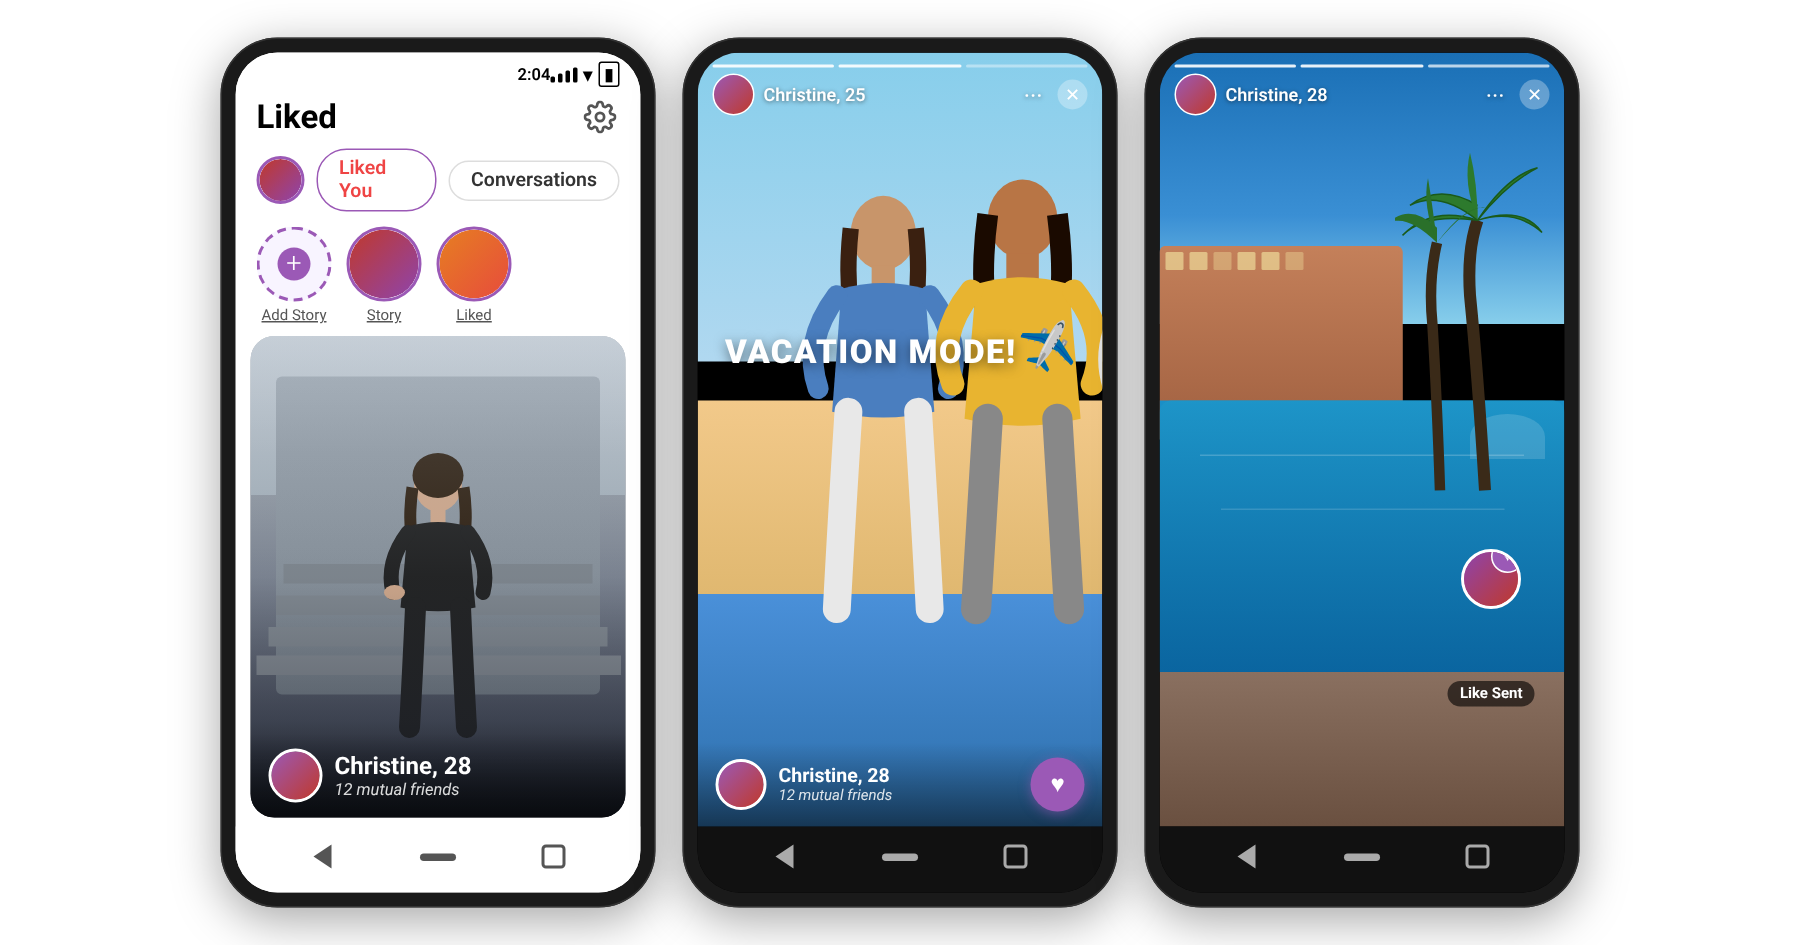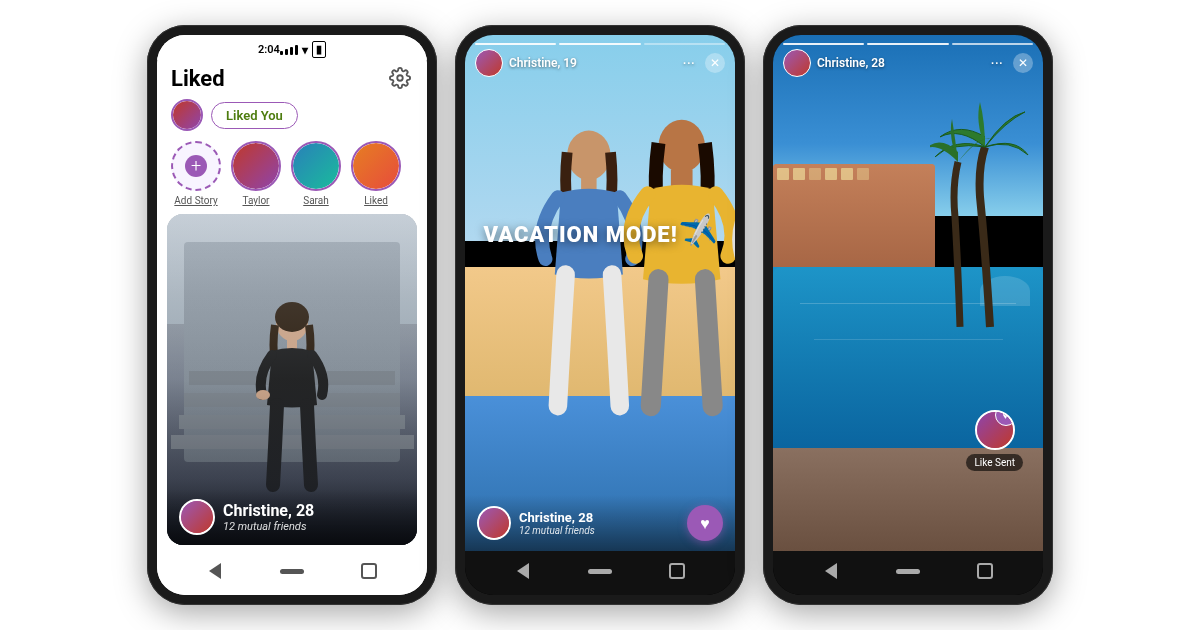--- a/index.html
+++ b/index.html
@@ -41,21 +41,21 @@
       border-radius: 28px;
       overflow: hidden;
       position: relative;
       display: flex;
       flex-direction: column;
     }
 
     
     .status-bar {
       display: flex;
-      justify-content: center;
+      justify-content: flex-end;
       align-items: center;
       padding: 6px 14px 2px;
       font-size: 11px;
       font-weight: 600;
       color: #000;
       background: #fff;
       flex-shrink: 0;
     }
 
     .status-icons {
@@ -165,21 +165,21 @@
       font-size: 13px;
       font-weight: 600;
       cursor: pointer;
       border: 1.5px solid #ddd;
       background: #fff;
       color: #333;
     }
 
     .tab-btn.active {
       border-color: #9b59b6;
-      color: #4d7c0f;
+      color: #ef4444;
     }
 
     .stories-row {
       display: flex;
       gap: 10px;
       padding: 4px 14px 8px;
       align-items: flex-start;
     }
 
     .story-item {
@@ -500,23 +500,24 @@
       justify-content: center;
       font-size: 10px;
       color: white;
       border: 1.5px solid white;
     }
 
     .like-sent-label {
       background: rgba(0,0,0,0.6);
       color: white;
       font-size: 10px;
-      font-weight: 400;
+      font-weight: 700;
       padding: 3px 8px;
       border-radius: 10px;
+      margin-top: 44px;
     }
 
     
     .woman-figure {
       position: absolute;
       bottom: 50px;
       left: 50%;
       transform: translateX(-50%);
       width: 130px;
       height: 200px;
@@ -579,44 +580,39 @@
             <path d="M19.4 15a1.65 1.65 0 0 0 .33 1.82l.06.06a2 2 0 0 1-2.83 2.83l-.06-.06a1.65 1.65 0 0 0-1.82-.33 1.65 1.65 0 0 0-1 1.51V21a2 2 0 0 1-4 0v-.09A1.65 1.65 0 0 0 9 19.4a1.65 1.65 0 0 0-1.82.33l-.06.06a2 2 0 0 1-2.83-2.83l.06-.06A1.65 1.65 0 0 0 4.68 15a1.65 1.65 0 0 0-1.51-1H3a2 2 0 0 1 0-4h.09A1.65 1.65 0 0 0 4.6 9a1.65 1.65 0 0 0-.33-1.82l-.06-.06a2 2 0 0 1 2.83-2.83l.06.06A1.65 1.65 0 0 0 9 4.68a1.65 1.65 0 0 0 1-1.51V3a2 2 0 0 1 4 0v.09a1.65 1.65 0 0 0 1 1.51 1.65 1.65 0 0 0 1.82-.33l.06-.06a2 2 0 0 1 2.83 2.83l-.06.06A1.65 1.65 0 0 0 19.4 9a1.65 1.65 0 0 0 1.51 1H21a2 2 0 0 1 0 4h-.09a1.65 1.65 0 0 0-1.51 1z"></path>
           </svg>
         </div>
       </div>
 
       <div class="filter-tabs">
         <div class="avatar-small">
           <div class="avatar-small-img"></div>
         </div>
         <div class="tab-btn active">Liked You</div>
+        <div class="tab-btn">Conversations</div>
       </div>
 
       <div class="stories-row">
 
         <div class="story-item">
           <div class="story-circle story-add">
             <div class="story-add-plus">+</div>
           </div>
           <span class="story-name">Add Story</span>
         </div>
 
         <div class="story-item">
           <div class="story-circle story-avatar">
             <div style="width:100%;height:100%;border-radius:50%;background:linear-gradient(135deg,#c0392b,#8e44ad);" class="story-img-1"></div>
           </div>
-          <span class="story-name">Taylor</span>
-        </div>
-
-        <div class="story-item">
-          <div class="story-circle story-avatar">
-            <div style="width:100%;height:100%;border-radius:50%;background:linear-gradient(135deg,#2980b9,#1abc9c);" class="story-img-2"></div>
-          </div>
-          <span class="story-name">Sarah</span>
-        </div>
+          <span class="story-name">Story</span>
+        </div>
+
 
         <div class="story-item">
           <div class="story-circle story-avatar">
             <div style="width:100%;height:100%;border-radius:50%;background:linear-gradient(135deg,#e67e22,#e74c3c);" class="story-img-3"></div>
           </div>
           <span class="story-name">Liked</span>
         </div>
       </div>
 
       <div class="profile-card">
@@ -738,21 +734,21 @@
         <div class="story-overlay-top">
 
           <div class="story-progress-bars">
             <div class="story-progress-bar filled"></div>
             <div class="story-progress-bar filled"></div>
             <div class="story-progress-bar"></div>
           </div>
           <div class="story-top-row">
             <div class="story-user-info">
               <div class="story-user-avatar"></div>
-              <span class="story-user-name">Christine, 19</span>
+              <span class="story-user-name">Christine, 25</span>
             </div>
             <div class="story-top-icons">
               <span class="story-dots">···</span>
               <div class="story-close">✕</div>
             </div>
           </div>
         </div>
 
         <div class="story-bottom-bar">
           <div class="card-avatar" style="width:34px;height:34px;">

